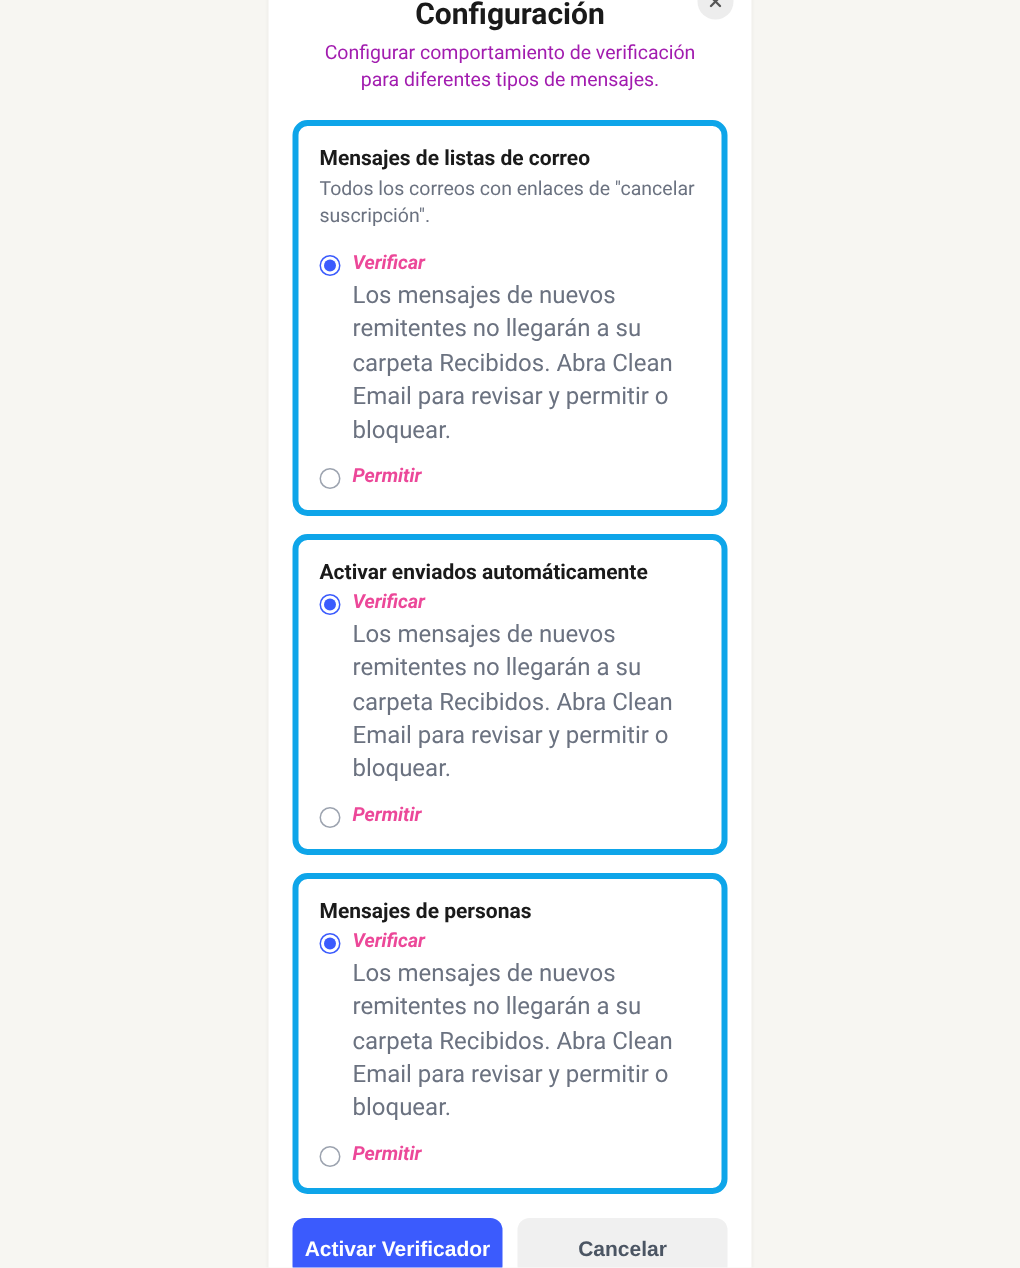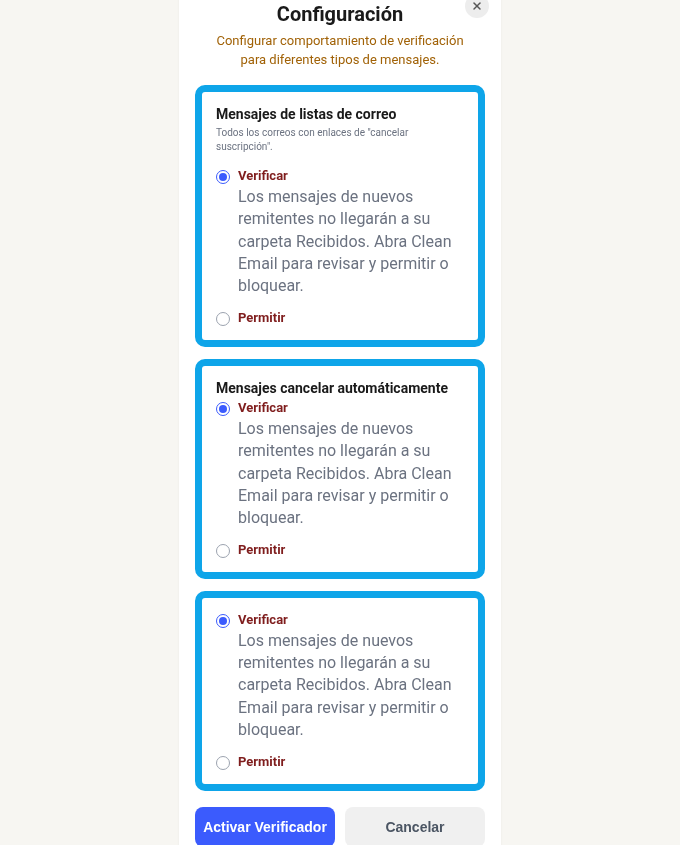--- a/index.html
+++ b/index.html
@@ -49,37 +49,37 @@
       padding: 4px 16px 0;
     }
     .modal-title {
       font-size: 20px;
       font-weight: 700;
       color: #1a1a1a;
       margin-bottom: 6px;
     }
     .modal-subtitle {
       font-size: 13px;
-      color: #a16207;
+      color: #a21caf;
       line-height: 1.4;
     }
     .section {
-      border: 7px solid #0ea5e9;
+      border: 4px solid #0ea5e9;
       border-radius: 10px;
       padding: 14px;
       margin-bottom: 12px;
     }
     .section-title {
       font-size: 14px;
       font-weight: 700;
       color: #1a1a1a;
       margin-bottom: 4px;
     }
     .section-desc {
-      font-size: 10px;
+      font-size: 13px;
       color: #6b7280;
       line-height: 1.4;
       margin-bottom: 14px;
     }
     .radio-option {
       display: flex;
       align-items: flex-start;
       gap: 8px;
       margin-bottom: 12px;
       cursor: pointer;
@@ -107,21 +107,22 @@
       height: 8px;
       border-radius: 50%;
       background: #3b5bfd;
     }
     .radio-content {
       flex: 1;
     }
     .radio-label {
       font-size: 13px;
       font-weight: 700;
-      color: #7f1d1d;
+      color: #ec4899;
+      font-style: italic;
     }
     .radio-desc {
       font-size: 16px;
       color: #6b7280;
       line-height: 1.4;
       margin-top: 3px;
     }
     .button-row {
       display: flex;
       gap: 10px;
@@ -173,36 +174,37 @@
           </div>
         </div>
         <div class="radio-option">
           <div class="radio-circle"></div>
           <div class="radio-content">
             <div class="radio-label">Permitir</div>
           </div>
         </div>
       </div>
       <div class="section">
-        <div class="section-title">Mensajes cancelar automáticamente</div>
+        <div class="section-title">Activar enviados automáticamente</div>
         <div class="radio-option">
           <div class="radio-circle selected"></div>
           <div class="radio-content">
             <div class="radio-label">Verificar</div>
             <div class="radio-desc">Los mensajes de nuevos remitentes no llegarán a su carpeta Recibidos. Abra Clean Email para revisar y permitir o bloquear.</div>
           </div>
         </div>
         <div class="radio-option">
           <div class="radio-circle"></div>
           <div class="radio-content">
             <div class="radio-label">Permitir</div>
           </div>
         </div>
       </div>
       <div class="section">
+        <div class="section-title">Mensajes de personas</div>
         <div class="radio-option">
           <div class="radio-circle selected"></div>
           <div class="radio-content">
             <div class="radio-label">Verificar</div>
             <div class="radio-desc">Los mensajes de nuevos remitentes no llegarán a su carpeta Recibidos. Abra Clean Email para revisar y permitir o bloquear.</div>
           </div>
         </div>
         <div class="radio-option">
           <div class="radio-circle"></div>
           <div class="radio-content">

